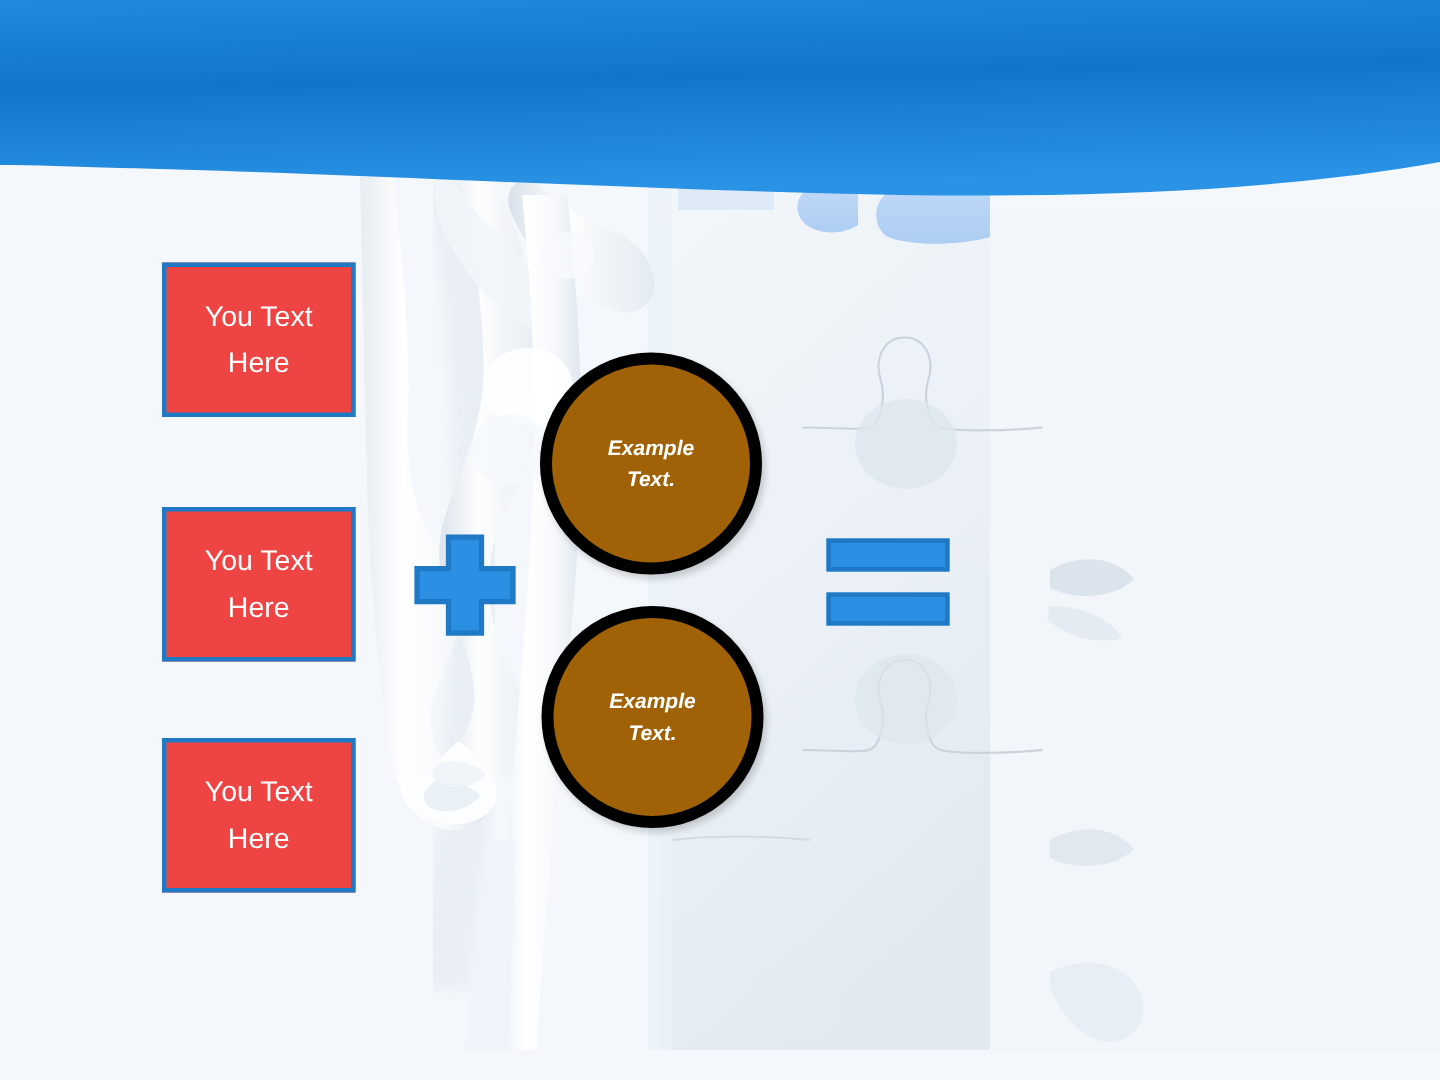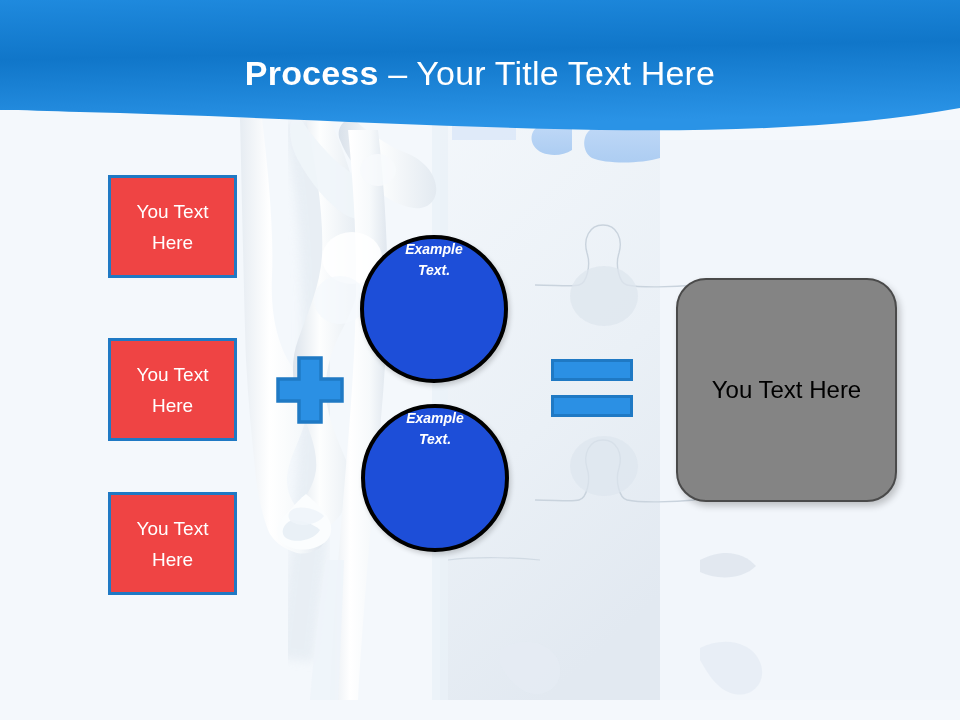--- a/index.html
+++ b/index.html
@@ -112,28 +112,29 @@
   #eq-bar-top { top: 0; }
   #eq-bar-bottom { top: 36px; }
 
   
   .gray-circle {
     position: absolute;
     width: 148px;
     height: 148px;
     box-sizing: border-box;
     border-radius: 50%;
-    background: #1d4ed8;
-    border: 4px solid #000000;
+    background: #a16207;
+    border: 8px solid #000000;
     color: #ffffff;
     font-size: 14px;
     line-height: 21px;
     font-weight: bold;
     font-style: italic;
     display: flex;
+    align-items: center;
     justify-content: center;
     text-align: center;
     box-shadow: 2px 3px 5px rgba(0,0,0,0.18);
   }
   .gray-circle .gc-label {
     display: block;
     width: 100%;
     padding: 0 22px;
     box-sizing: border-box;
   }
@@ -338,23 +339,20 @@
         <stop offset="45%" stop-color="#1076c9"></stop>
         <stop offset="100%" stop-color="#2a93e6"></stop>
       </linearGradient>
     </defs>
     <path d="M0 0 L960 0 L960 108
              C860 126 740 132 600 130
              C430 127 220 115 80 112
              C50 111 22 110 0 110 Z" fill="url(#gBanner)"></path>
   </svg>
 
-  <div id="slide-title">
-    <span class="title-strong">Process</span><span class="title-dash"> – </span><span class="title-rest">Your Title Text Here</span>
-  </div>
 
   <div class="blue-box" id="blue-box-1">
     <span class="bb-label">You Text<br>Here</span>
   </div>
   <div class="blue-box" id="blue-box-2">
     <span class="bb-label">You Text<br>Here</span>
   </div>
   <div class="blue-box" id="blue-box-3">
     <span class="bb-label">You Text<br>Here</span>
   </div>
@@ -368,17 +366,14 @@
     <div class="eq-bar" id="eq-bar-bottom"></div>
   </div>
 
   <div class="gray-circle" id="circle-1">
     <span class="gc-label">Example<br>Text.</span>
   </div>
   <div class="gray-circle" id="circle-2">
     <span class="gc-label">Example<br>Text.</span>
   </div>
 
-  <div id="result-box">
-    <span class="rb-label">You Text Here</span>
-  </div>
 
 </div>
 
 </body></html>

